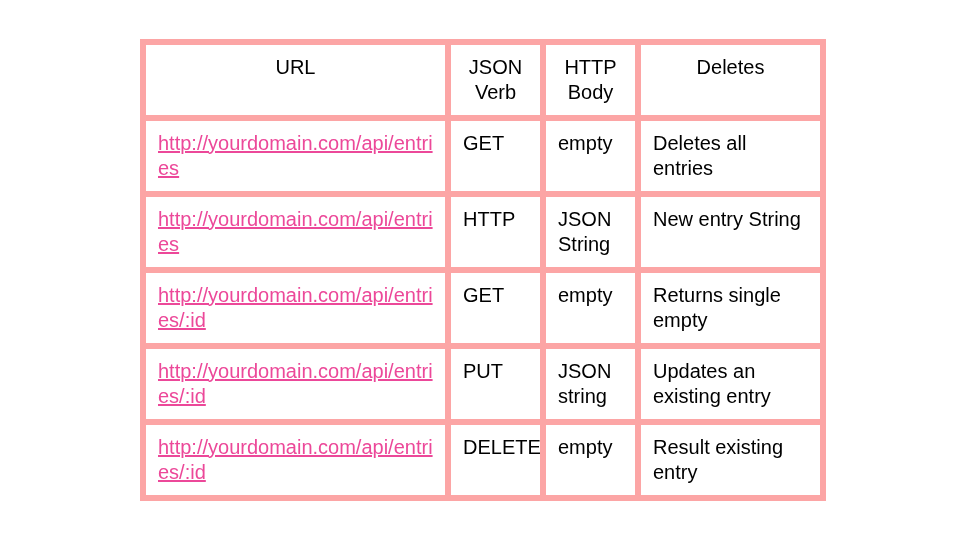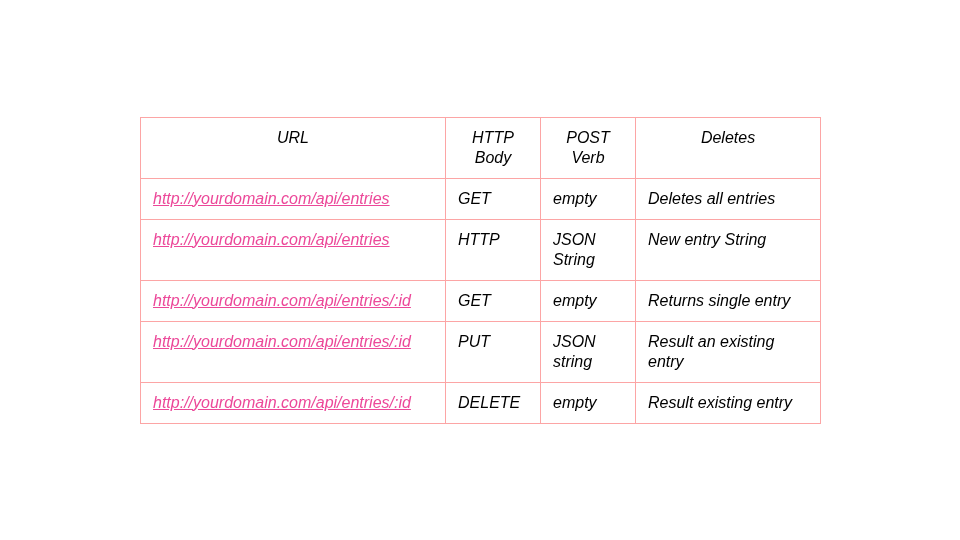--- a/index.html
+++ b/index.html
@@ -16,29 +16,28 @@
   }
   .table-wrap {
     width: 680px;
   }
   table {
     border-collapse: collapse;
     width: 100%;
     table-layout: fixed;
   }
   th, td {
-    border: 1px solid #fca5a5;
+    border: 6px solid #fca5a5;
     padding: 10px 12px;
-    font-size: 16px;
+    font-size: 20px;
     vertical-align: top;
     text-align: left;
     font-weight: 400;
     color: #000;
     line-height: 1.25;
-    font-style: italic;
   }
   th {
     text-align: center;
     font-weight: 400;
     vertical-align: top;
   }
   col.c-url    { width: 305px; }
   col.c-verb   { width: 95px; }
   col.c-body   { width: 95px; }
   col.c-result { width: 185px; }
@@ -57,49 +56,49 @@
   <table>
     <colgroup>
       <col class="c-url">
         <col class="c-verb">
         <col class="c-body">
         <col class="c-result">
     </colgroup>
     <thead>
       <tr>
         <th>URL</th>
+        <th>JSON Verb</th>
         <th>HTTP Body</th>
-        <th>POST Verb</th>
         <th>Deletes</th>
       </tr>
     </thead>
     <tbody>
       <tr>
         <td><span class="link">http://yourdomain.com/api/entries</span></td>
         <td>GET</td>
         <td>empty</td>
         <td>Deletes all entries</td>
       </tr>
       <tr>
         <td><span class="link">http://yourdomain.com/api/entries</span></td>
         <td>HTTP</td>
         <td>JSON String</td>
         <td>New entry String</td>
       </tr>
       <tr>
         <td><span class="link">http://yourdomain.com/api/entries/:id</span></td>
         <td>GET</td>
         <td>empty</td>
-        <td>Returns single entry</td>
+        <td>Returns single empty</td>
       </tr>
       <tr>
         <td><span class="link">http://yourdomain.com/api/entries/:id</span></td>
         <td>PUT</td>
         <td>JSON string</td>
-        <td>Result an existing entry</td>
+        <td>Updates an existing entry</td>
       </tr>
       <tr>
         <td><span class="link">http://yourdomain.com/api/entries/:id</span></td>
         <td>DELETE</td>
         <td>empty</td>
         <td>Result existing entry</td>
       </tr>
     </tbody>
   </table>
 </div>

